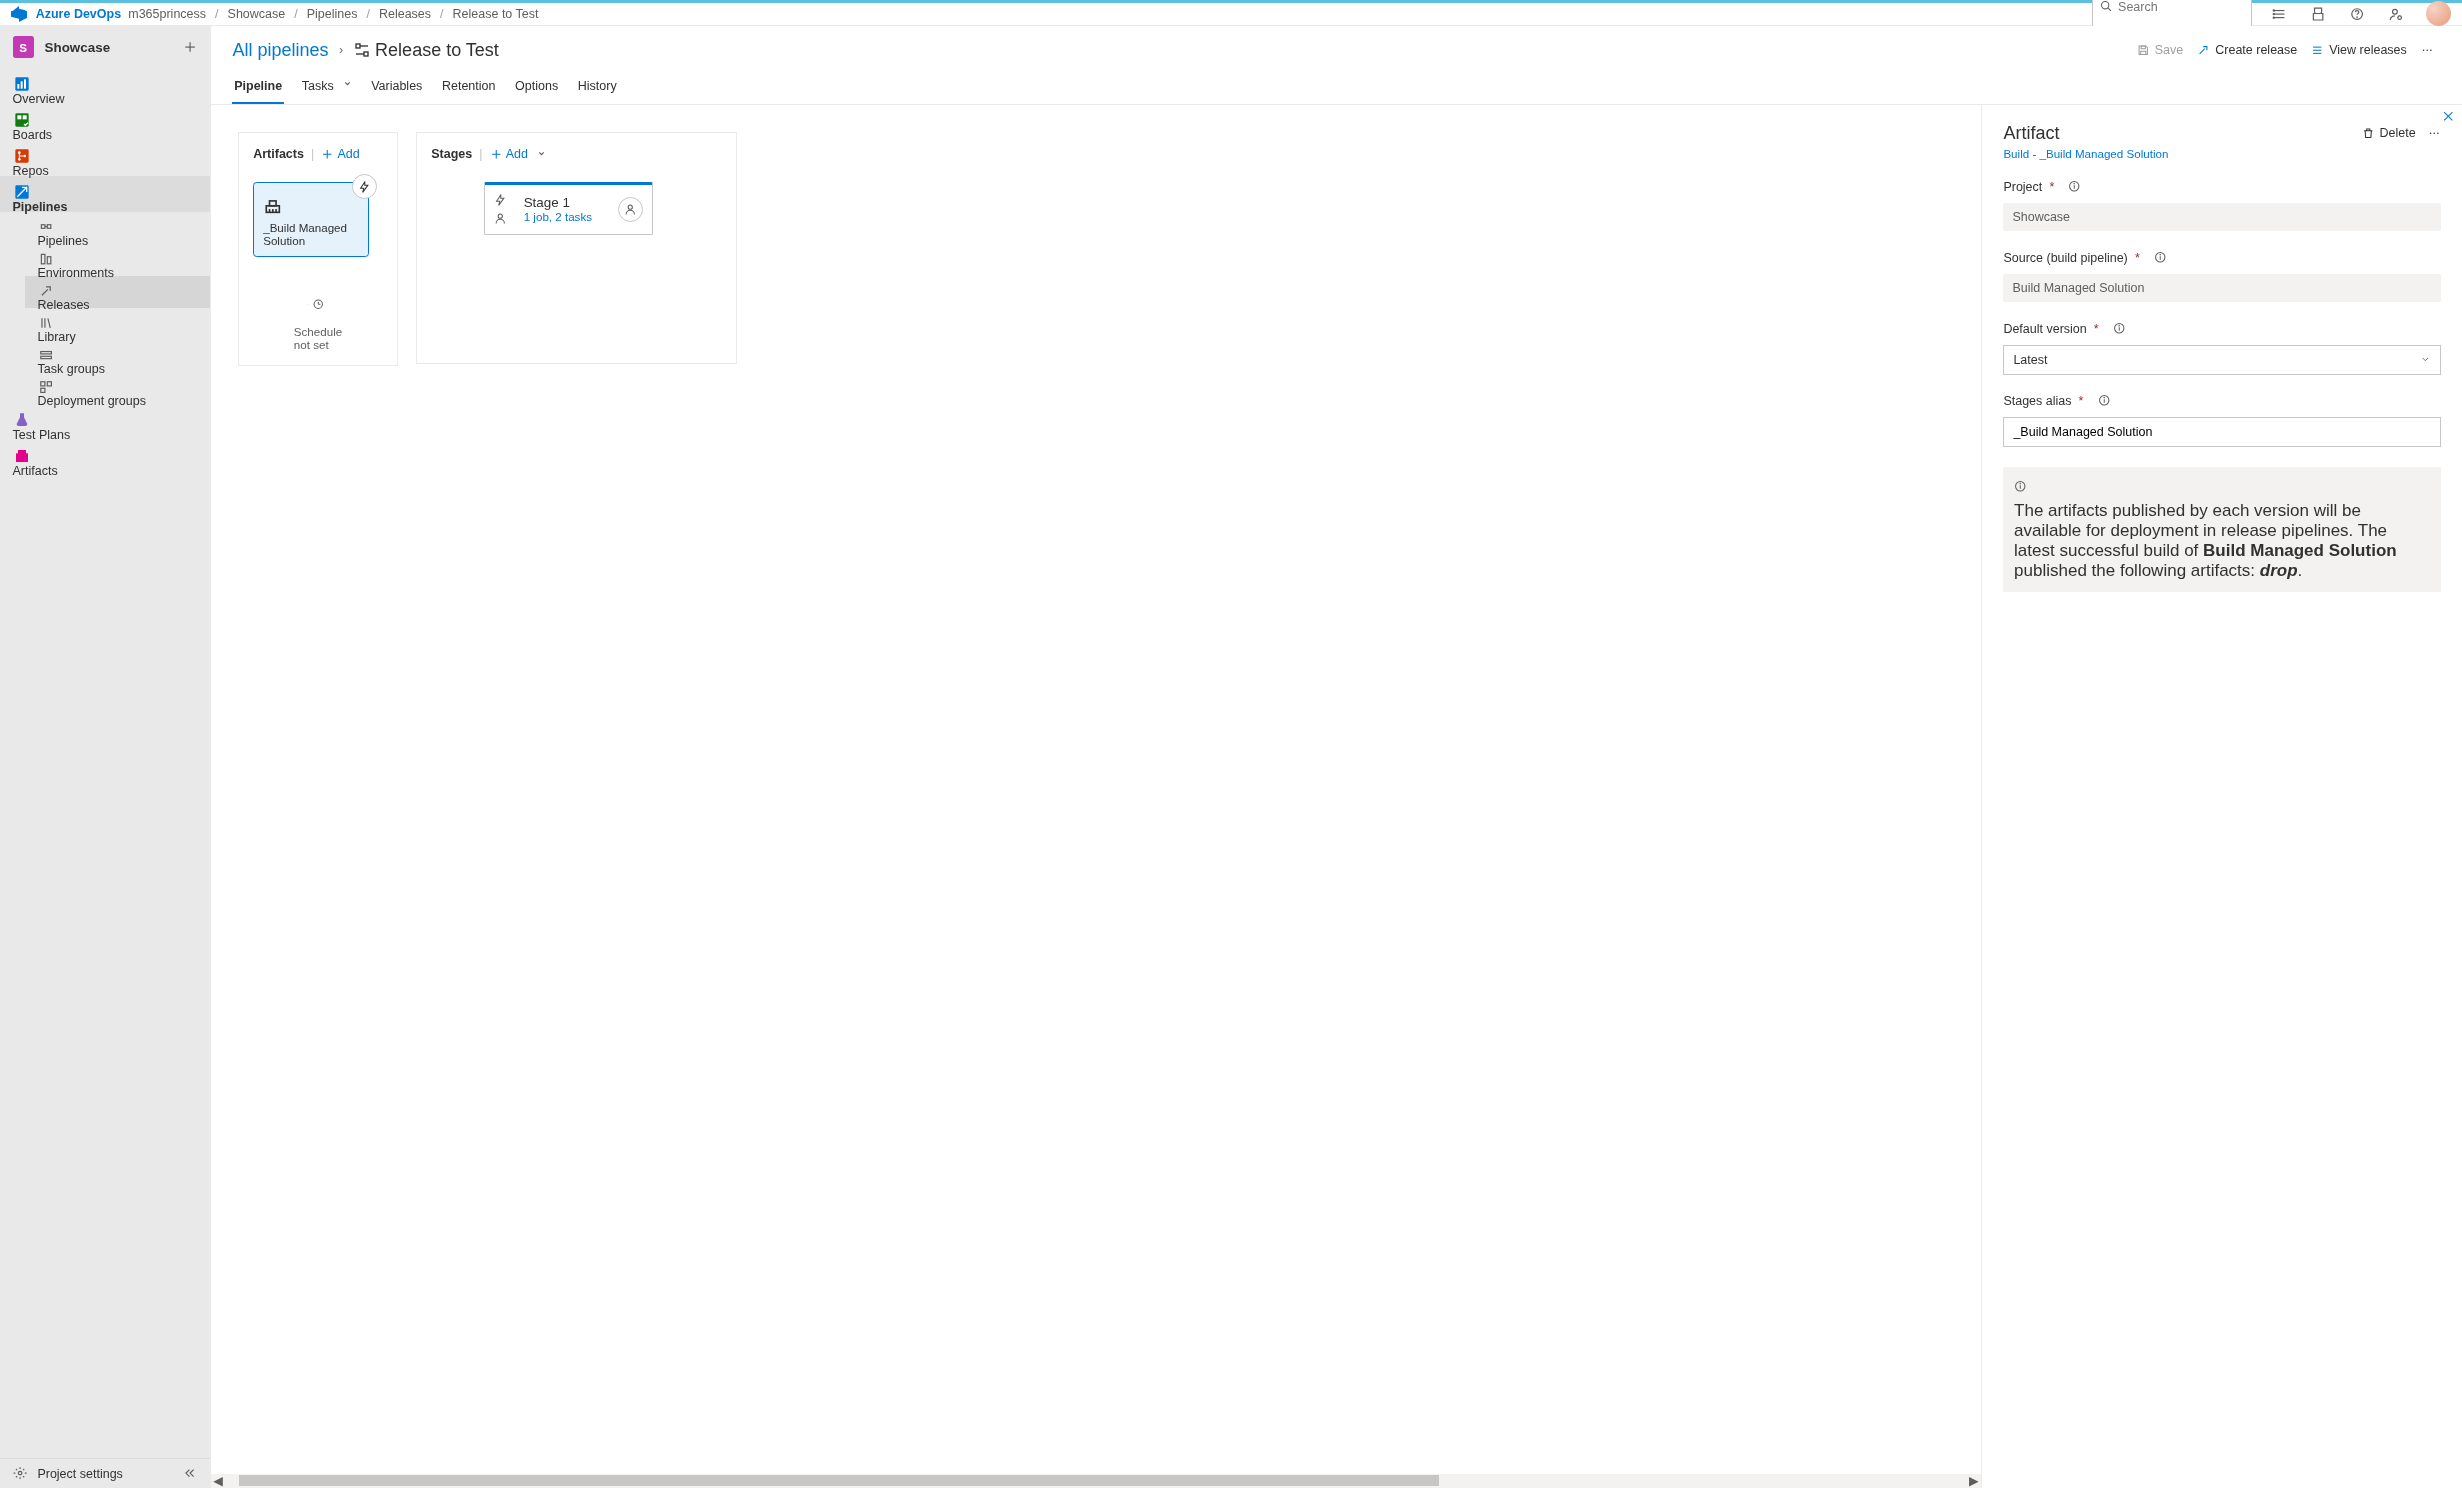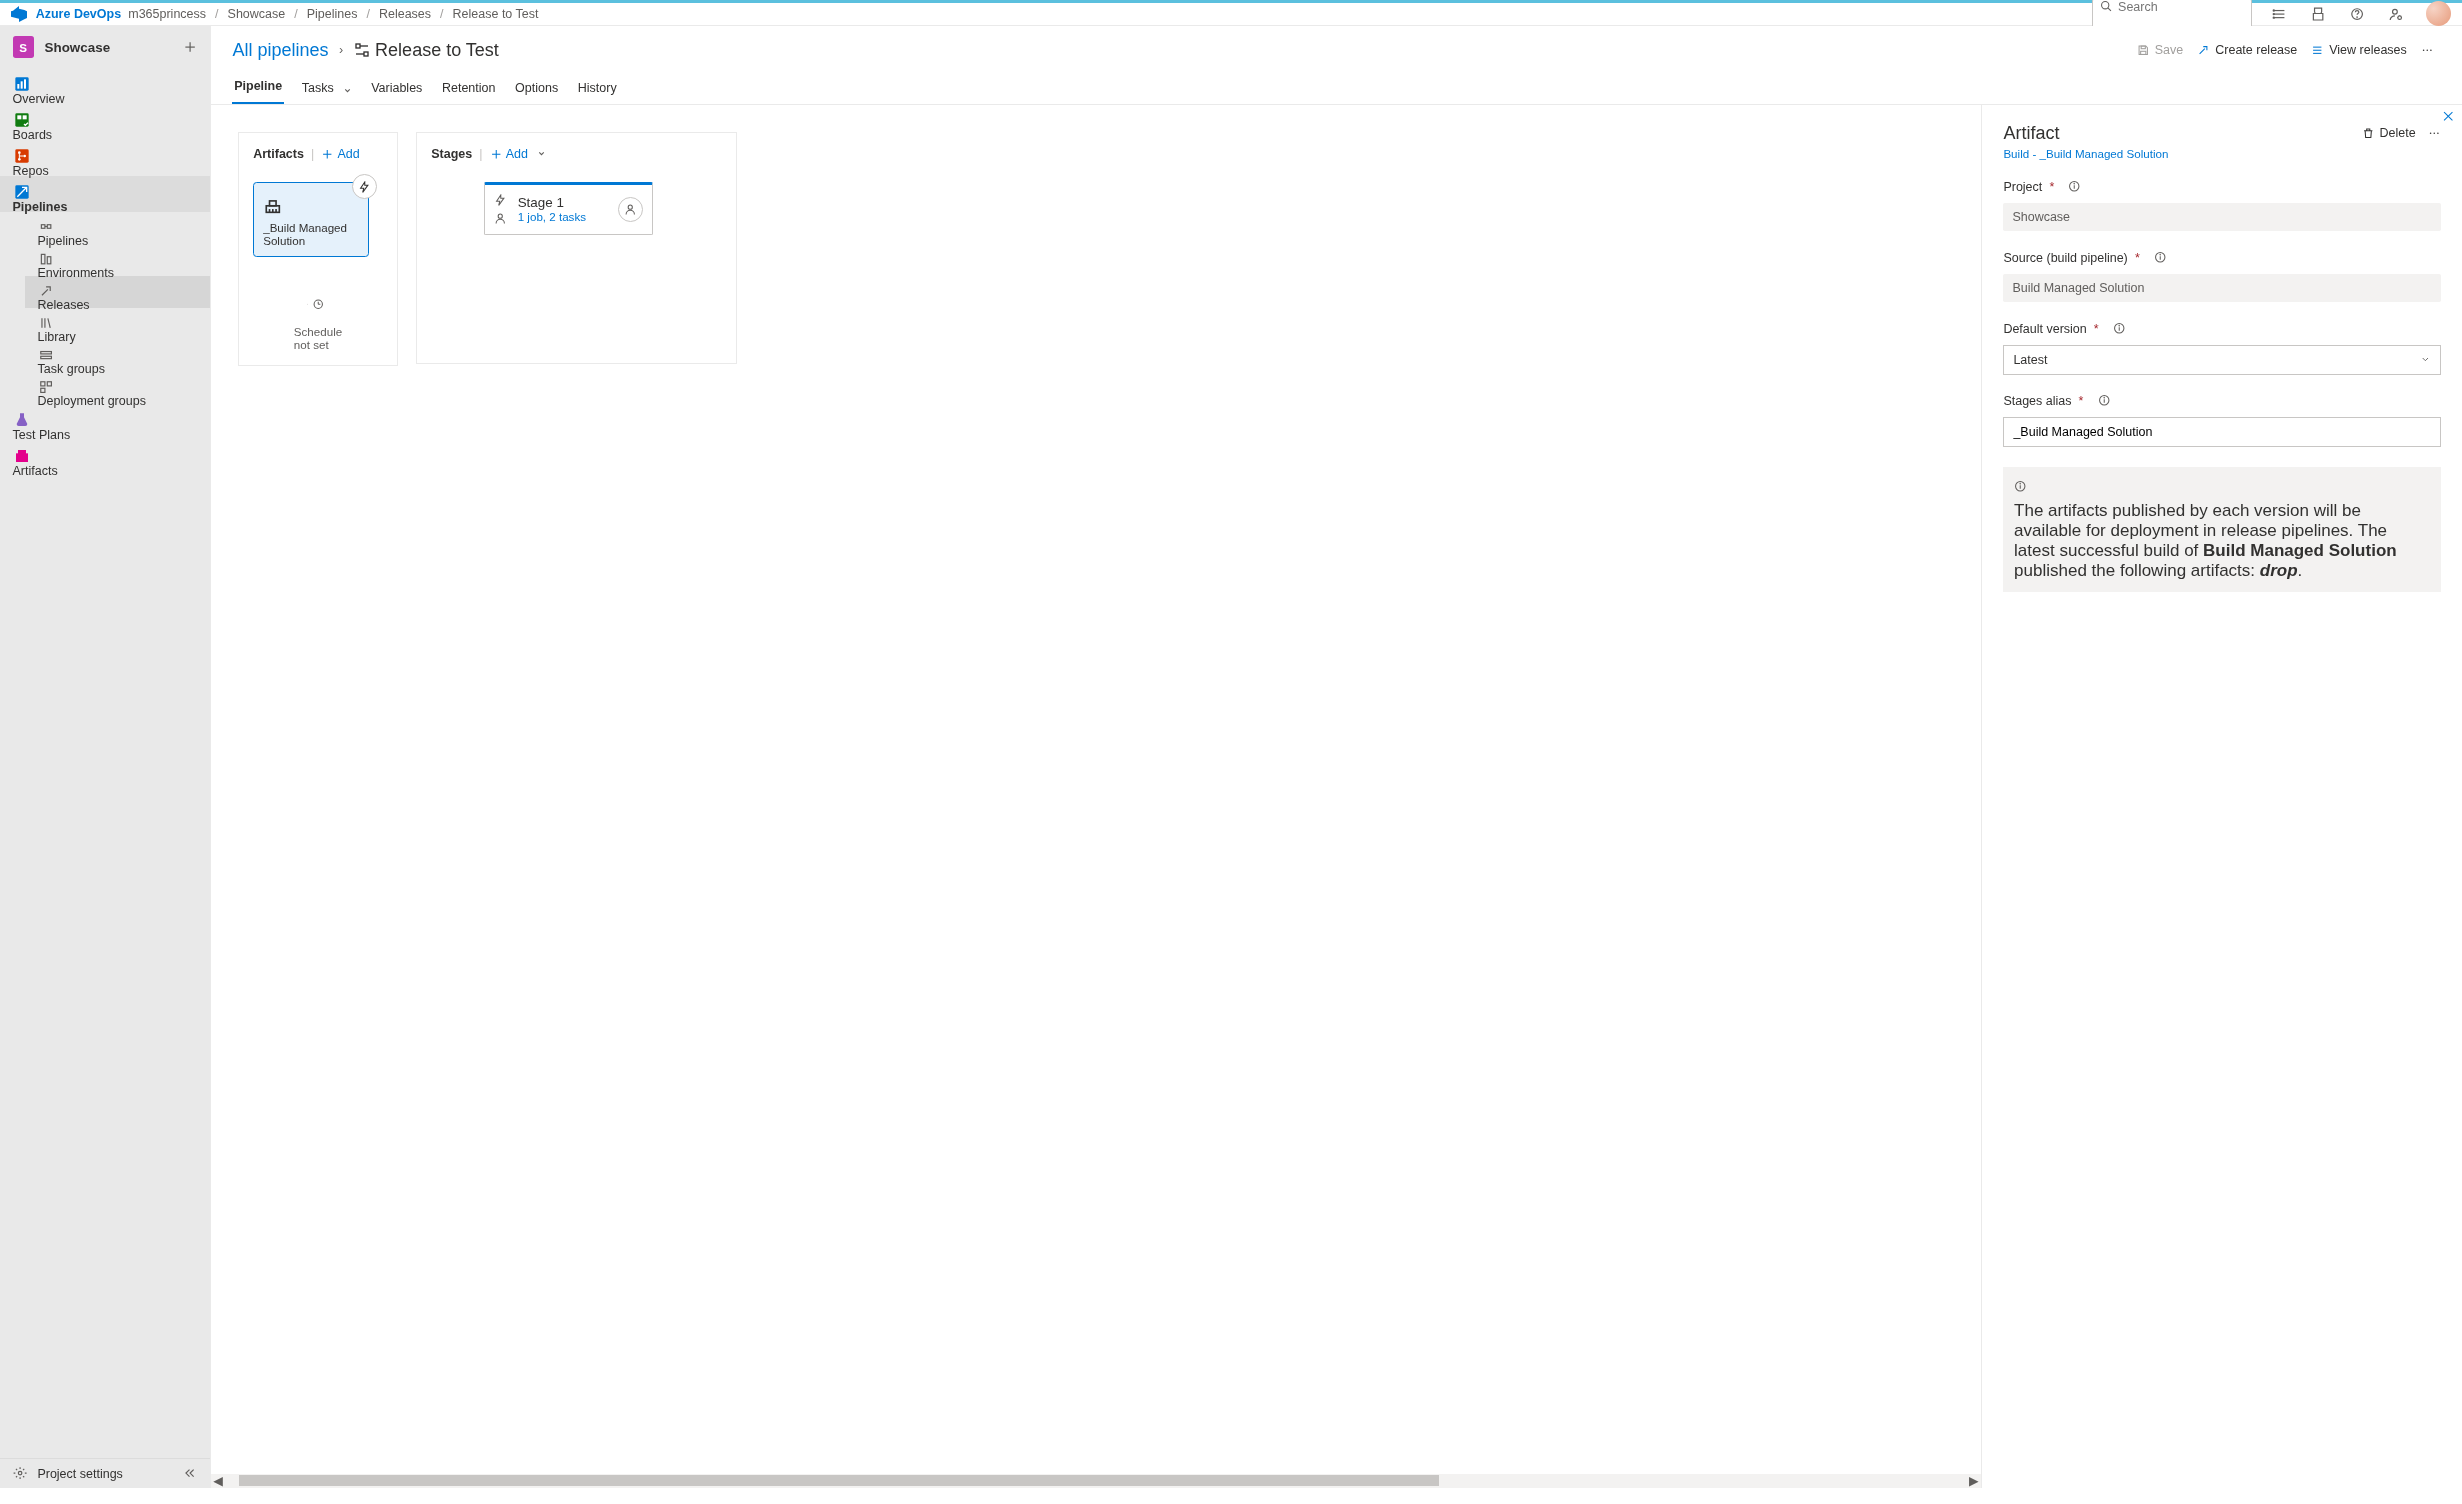--- a/index.html
+++ b/index.html
@@ -41,42 +41,42 @@
 .toolbar { display: flex; align-items: center; padding: 12.5px 21.4px 0 21.4px; }
 .toolbar .title-crumb { color: #0078d4; font-size: 18px; margin-right: 5.3px; cursor:pointer; }
 .toolbar .chev { color:#605e5c; margin: 0 5.3px; }
 .toolbar .title-icon { margin: 0 5.3px; }
 .toolbar .page-title { font-size: 18px; color: #323130; }
 .toolbar-spacer { flex:1; }
 .toolbar-btn { display:flex; align-items:center; gap:5.3px; padding: 5.3px 7.1px; color:#323130; cursor:pointer; font-size:12.5px; }
 .toolbar-btn.disabled { color:#a19f9d; }
 
 .tabs { display: flex; gap: 16px; padding: 10.7px 21.4px 0 21.4px; border-bottom: 0.9px solid #eaeaea; }
-.tab { padding: 5.3px 1.8px 9px 1.8px; cursor: pointer; color: #323130; display:flex; align-items:flex-end; gap:3.6px; }
+.tab { padding: 5.3px 1.8px 9px 1.8px; cursor: pointer; color: #323130; display:flex; align-items:flex-start; gap:3.6px; }
 .tab.active { border-bottom: 2.7px solid #0078d4; font-weight: 600; }
 
 .content-row { flex:1; display:flex; overflow:hidden; }
 .canvas { flex:1; background:#fff; padding: 27px; position:relative; overflow:auto; }
 .canvas-wrap { display:flex; gap: 18px; align-items:flex-start; }
 
 .card-col { border: 0.9px solid #eaeaea; padding: 14.2px; width: 160px; min-height: 232px; background:#fff; }
 .card-col.stages { width: 321px; }
 .col-head { display:flex; align-items:center; gap: 7.1px; margin-bottom: 21.4px; }
 .col-title { font-weight: 600; }
 .col-divider { color:#c8c6c4; }
 .add-link { color:#0078d4; display:flex; align-items:center; gap:3.6px; cursor:pointer; }
 
 .artifact-card { position:relative; border: 1.8px solid #0078d4; background:#e5f1fb; border-radius: 3.6px; padding: 12.5px 9px 9px 9px; width: 116px; cursor:pointer; }
 .artifact-card .badge-circle { position:absolute; top:-9px; right:-9px; width:25px; height:25px; border-radius:50%; background:#fff; border:0.9px solid #c8c6c4; display:flex; align-items:center; justify-content:center; }
 .artifact-name { font-size:11.6px; margin-top:5.3px; }
 
 .schedule-row { display:flex; align-items:center; gap:9px; margin-top: 36px; color:#605e5c; font-size:11.6px;flex-direction:column; }
 .hex-icon { width:23px; height:23px; border:0.9px solid #c8c6c4; background:#fff; display:flex; align-items:center; justify-content:center; clip-path: polygon(25% 5%, 75% 5%, 95% 50%, 75% 95%, 25% 95%, 5% 50%); }
 
-.stage-card { border:0.9px solid #c8c6c4; border-top: 3.6px solid #0078d4; background:#fff; border-radius:1.8px; width: 169px; display:flex; align-items:center; padding: 9px; gap:11px; position:relative; margin-left: 53px; margin-top: 10.7px; }
+.stage-card { border:0.9px solid #c8c6c4; border-top: 3.6px solid #0078d4; background:#fff; border-radius:1.8px; width: 169px; display:flex; align-items:center; padding: 9px; gap:17px; position:relative; margin-left: 53px; margin-top: 10.7px; }
 .stage-icons-left { display:flex; flex-direction:column; gap:5.3px; color:#605e5c; }
 .stage-body { flex:1; }
 .stage-name { font-size:13.4px; color:#323130; }
 .stage-sub { font-size:11.6px; color:#0078d4; cursor:pointer; }
 .stage-icons-right { width:25px; height:25px; border-radius:50%; border:0.9px solid #c8c6c4; display:flex; align-items:center; justify-content:center; color:#605e5c; }
 
 .chev-down-icon { margin-left: 5.3px; color:#605e5c; }
 
 .hscroll { position:absolute; left:0; right:0; bottom:0; height:14.2px; display:flex; align-items:center; background:#f3f2f1; }
 .hscroll-track { flex:1; height:14.2px; background:#f3f2f1; position:relative; margin:0 14.2px; }

